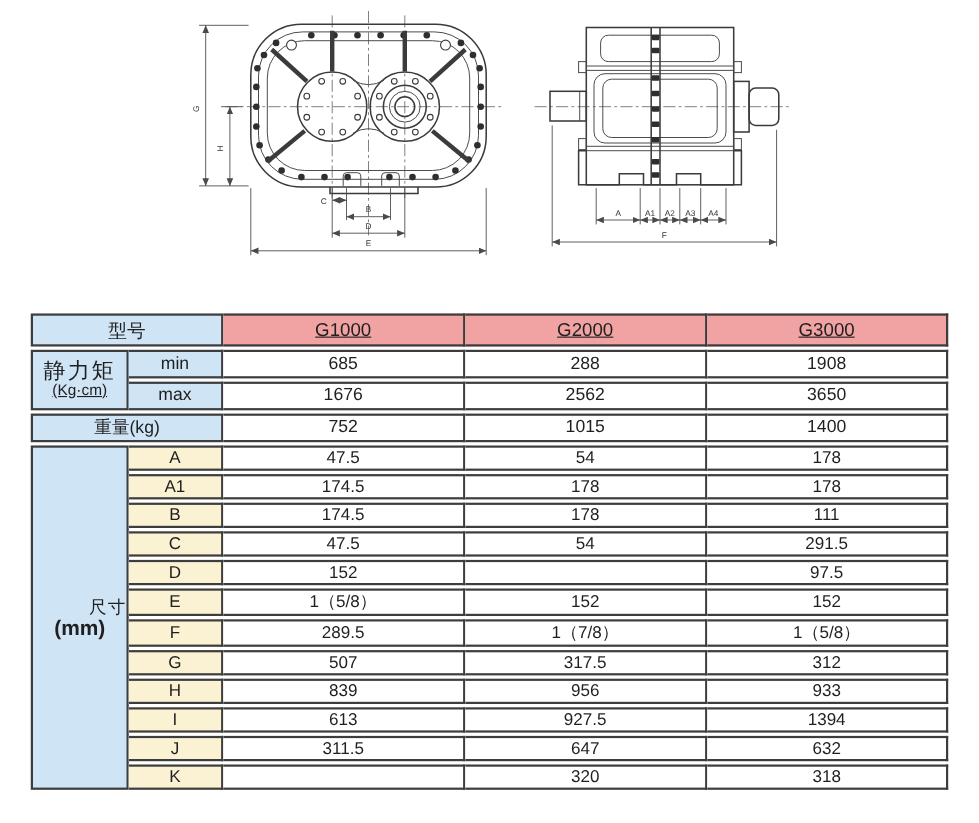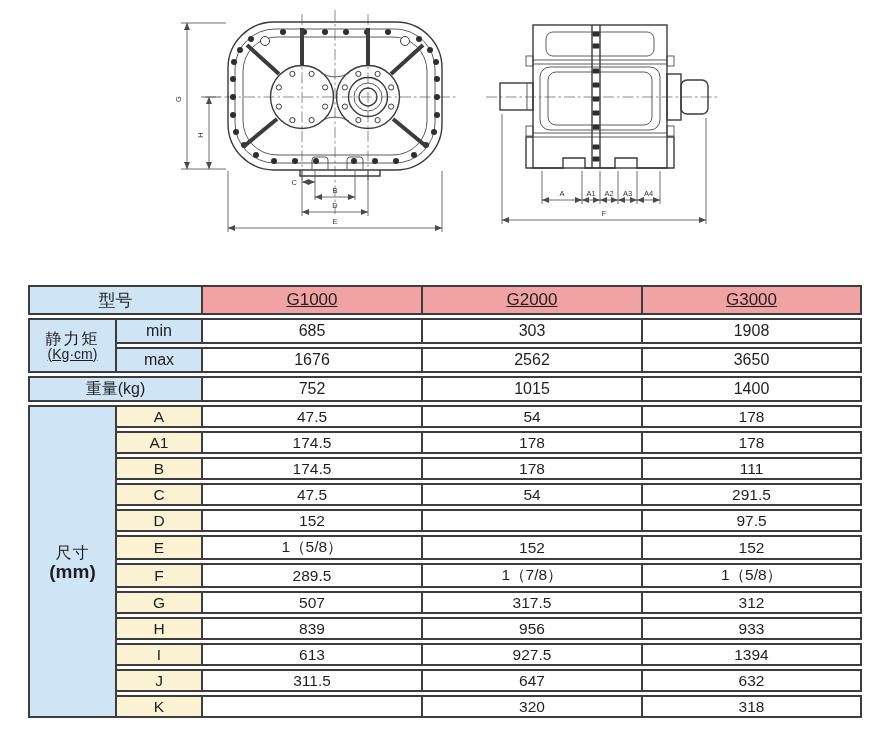--- a/index.html
+++ b/index.html
@@ -30,24 +30,24 @@
       text-align:center;vertical-align:middle;padding:0;font-weight:normal;
       overflow:hidden;white-space:nowrap;}
   .c-first{border-left:2px solid var(--bd);}
   .blue{background:var(--blue);}
   .pink{background:var(--pink);text-decoration:underline;}
   .yellow{background:var(--yellow);}
   .white{background:#ffffff;}
   tr.r-head th{height:26px;font-size:17px;}
   tr.r-top td{height:22px;font-size:16px;}
   tr.r-dim td{height:19px;font-size:15.5px;}
-  .moment-label{font-size:16px;letter-spacing:2px;line-height:17px;}
+  .moment-label{font-size:20px;letter-spacing:2px;line-height:17px;}
   .moment-unit{font-size:14px;letter-spacing:0;line-height:15px;text-decoration:underline;}
   .minmax{font-size:17px;}
-  .size-label{font-size:16px;letter-spacing:1px;line-height:20px;}
+  .size-label{font-size:16px;letter-spacing:1px;line-height:20px;text-align:right;}
   .size-unit{font-size:19px;line-height:18px;font-weight:bold;}
 </style>
 </head>
 <body>
 
 <div class="page">
 
   <svg class="drawing-front" width="320" height="244" viewBox="0 0 320 244">
     <defs>
       <marker id="arwF" markerWidth="8" markerHeight="7" refX="7" refY="3" orient="auto-start-reverse" markerUnits="userSpaceOnUse">
@@ -276,21 +276,21 @@
         <th class="pink">G3000</th>
       </tr>
 
       <tr class="r-top">
         <td class="c-first blue" rowspan="2">
           <div class="moment-label">静力矩</div>
           <div class="moment-unit">(Kg·cm)</div>
         </td>
         <td class="blue minmax">min</td>
         <td class="white">685</td>
-        <td class="white">303</td>
+        <td class="white">288</td>
         <td class="white">1908</td>
       </tr>
 
       <tr class="r-top">
         <td class="blue minmax">max</td>
         <td class="white">1676</td>
         <td class="white">2562</td>
         <td class="white">3650</td>
       </tr>
 

